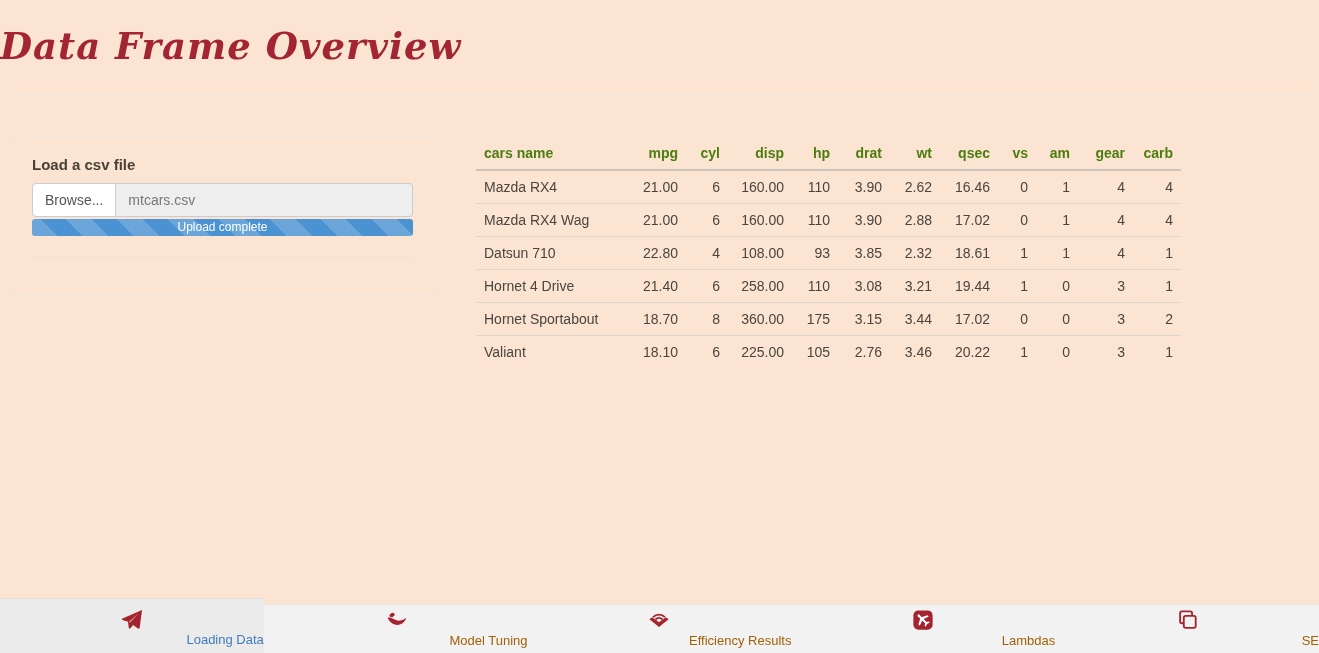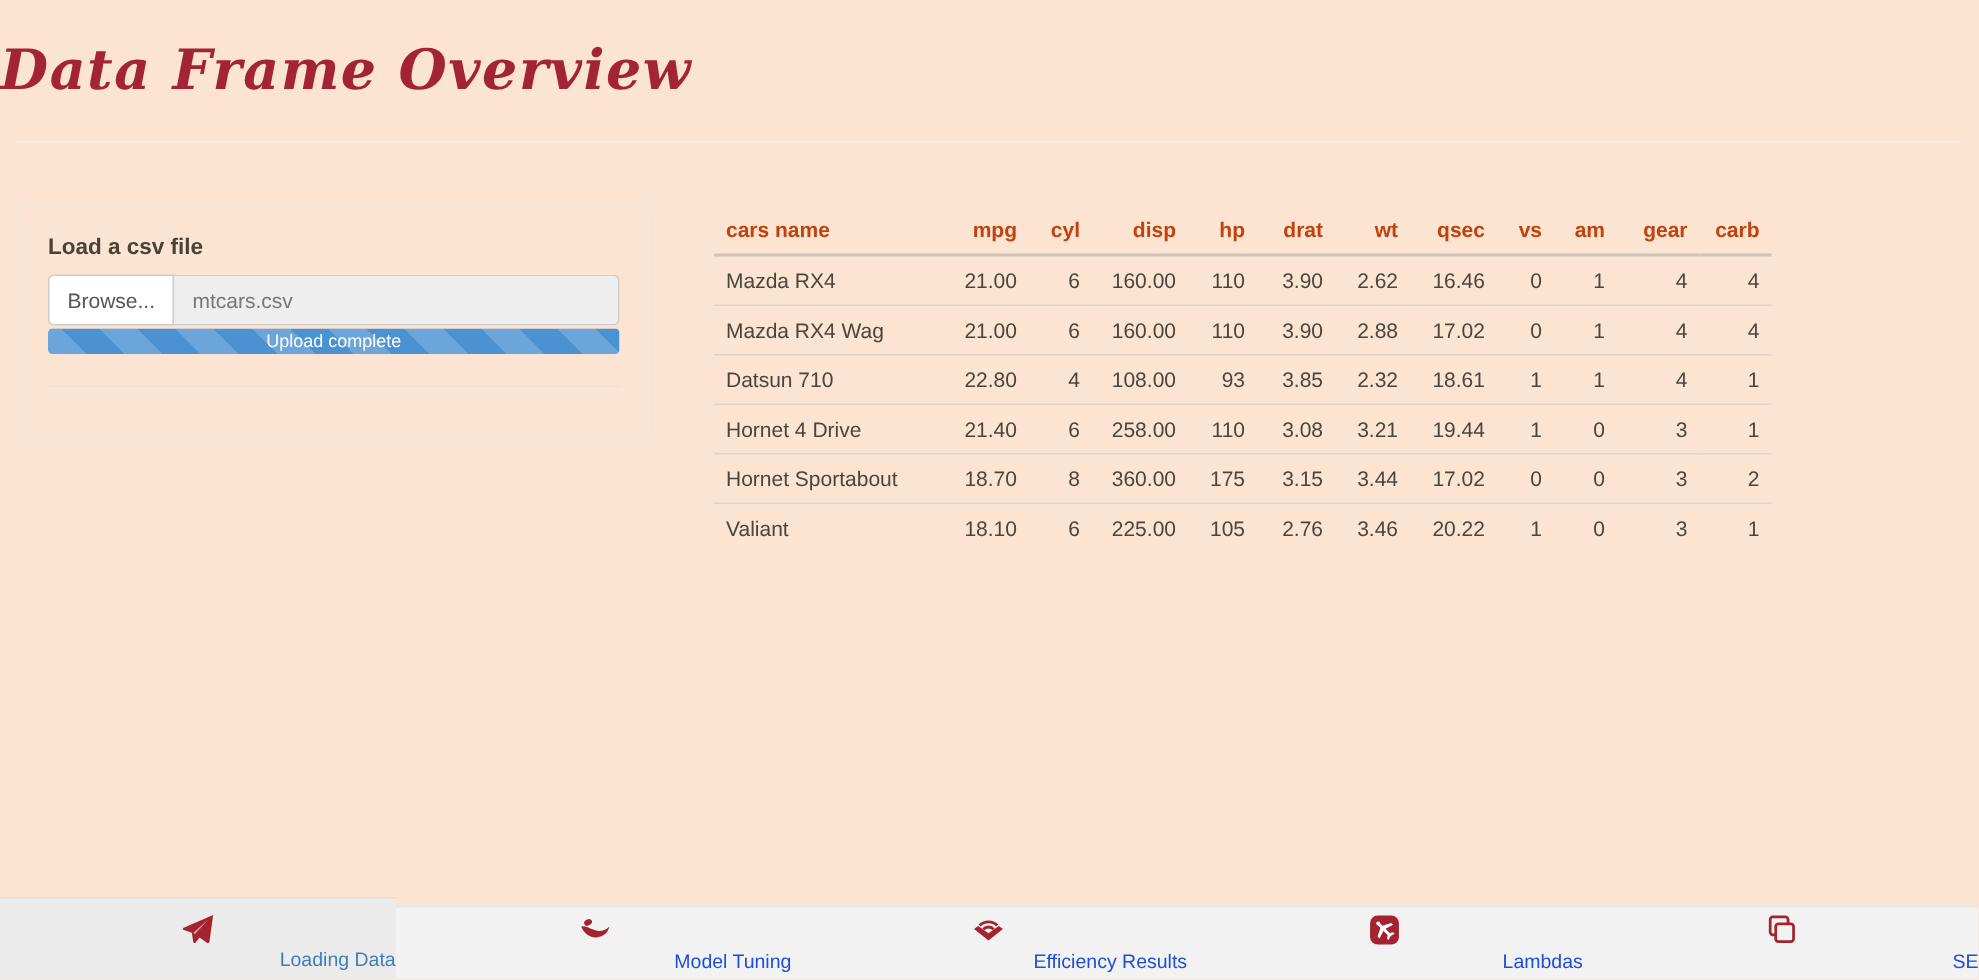--- a/index.html
+++ b/index.html
@@ -83,21 +83,21 @@
   
   .table-wrap { flex: 0 0 auto; }
   table.data-table {
     width: 705px;
     border-collapse: collapse;
     table-layout: fixed;
     font-size: 14px;
   }
   .data-table th {
     font-weight: bold;
-    color: #c2410c;
+    color: #4d7c0f;
     text-align: right;
     padding: 8px;
     border-bottom: 2px solid #ccc4ba;
     white-space: nowrap;
   }
   .data-table td {
     color: #4b453e;
     text-align: right;
     padding: 8px;
     border-top: 1px solid #ddd5cb;
@@ -123,21 +123,21 @@
   }
   .nav-tab.active {
     height: 55px;
     margin-top: -7px;
     background: #ebebeb;
     border-top: 1px solid #e0e0e0;
     padding-top: 8px;
   }
   .tab-icon { height: 24px; display: flex; align-items: center; justify-content: center; }
   .tab-icon svg { width: 22px; height: 22px; }
-  .tab-label { font-size: 13px; color: #1d4ed8; margin-top: 1px; }
+  .tab-label { font-size: 13px; color: #a16207; margin-top: 1px; }
   .nav-tab.active .tab-label { color: #3d7ebd; }
 </style>
 </head>
 <body>
 
 <div class="header">
   <div class="page-title">Data Frame Overview</div>
 </div>
 <hr class="top-divider">
 

